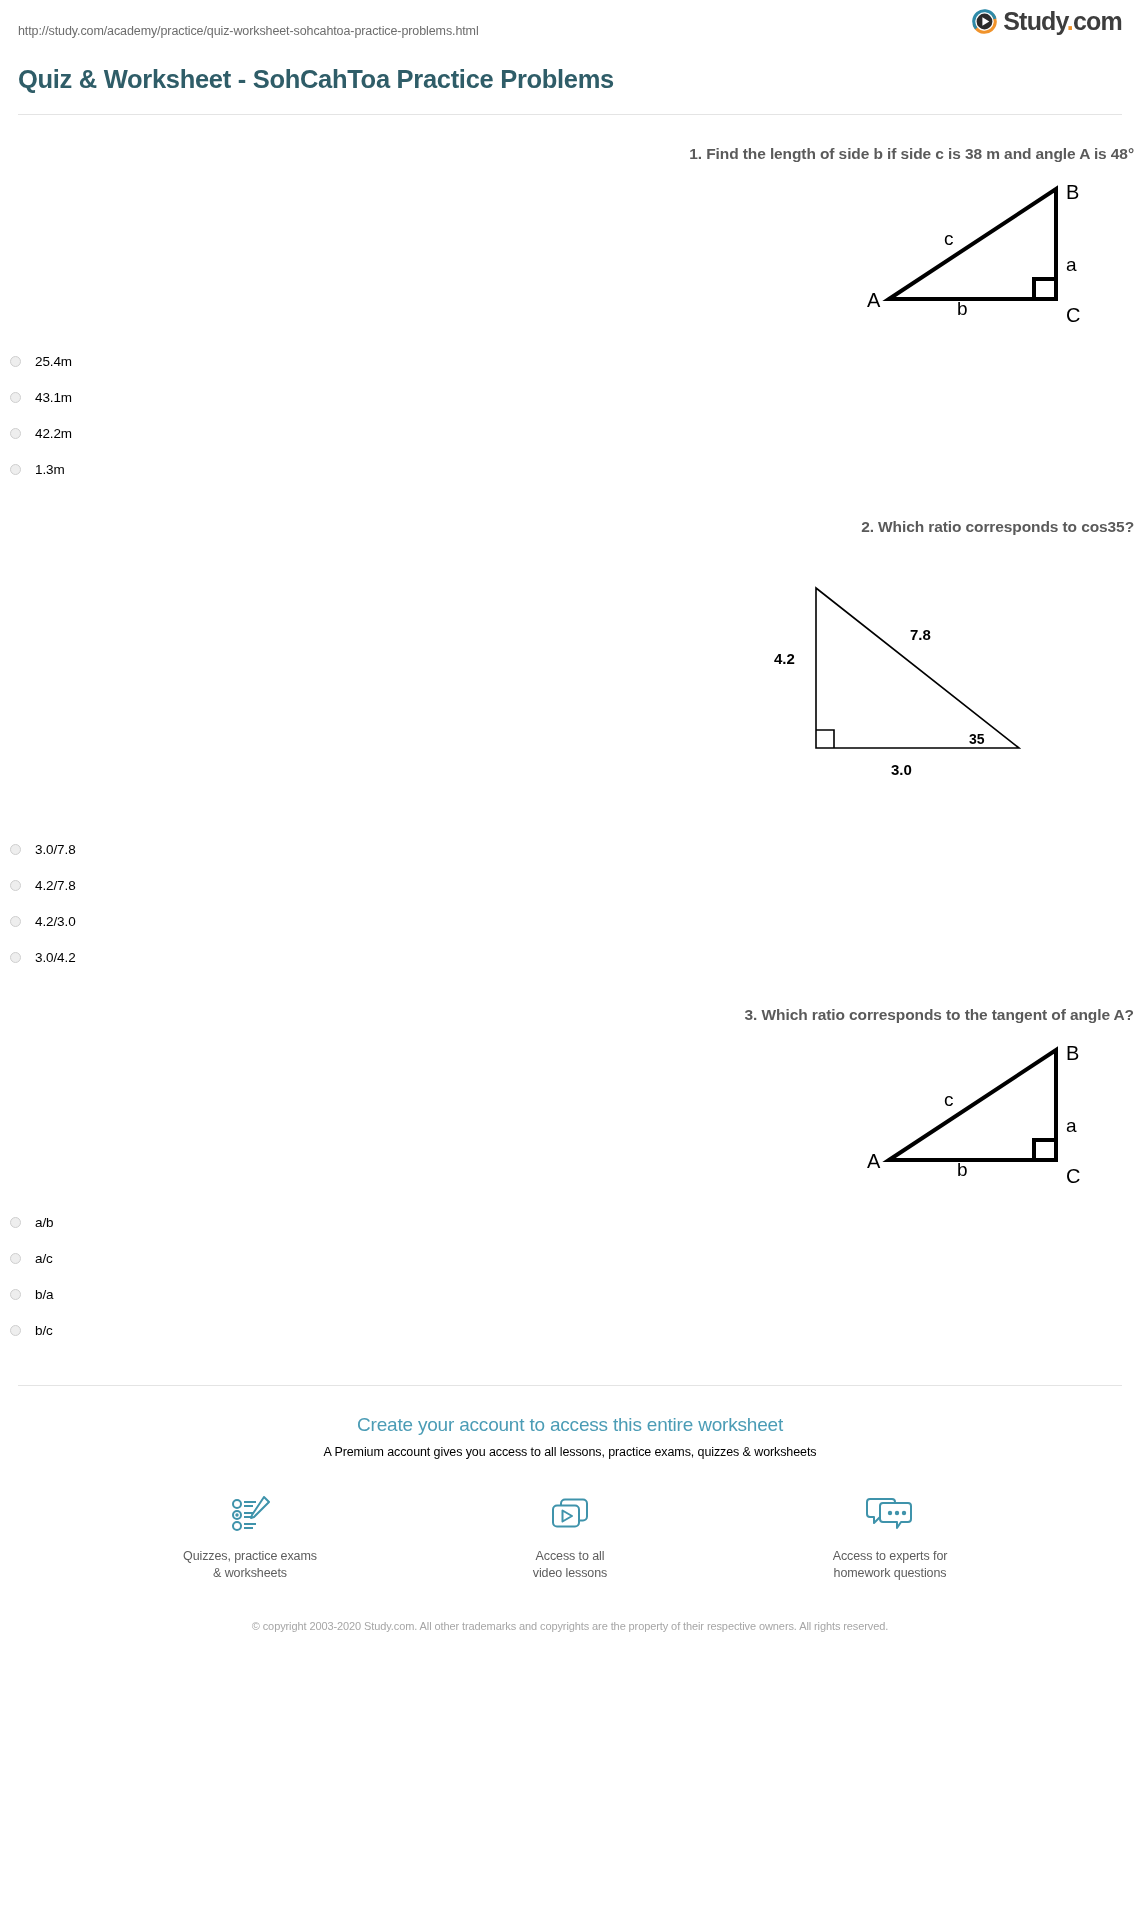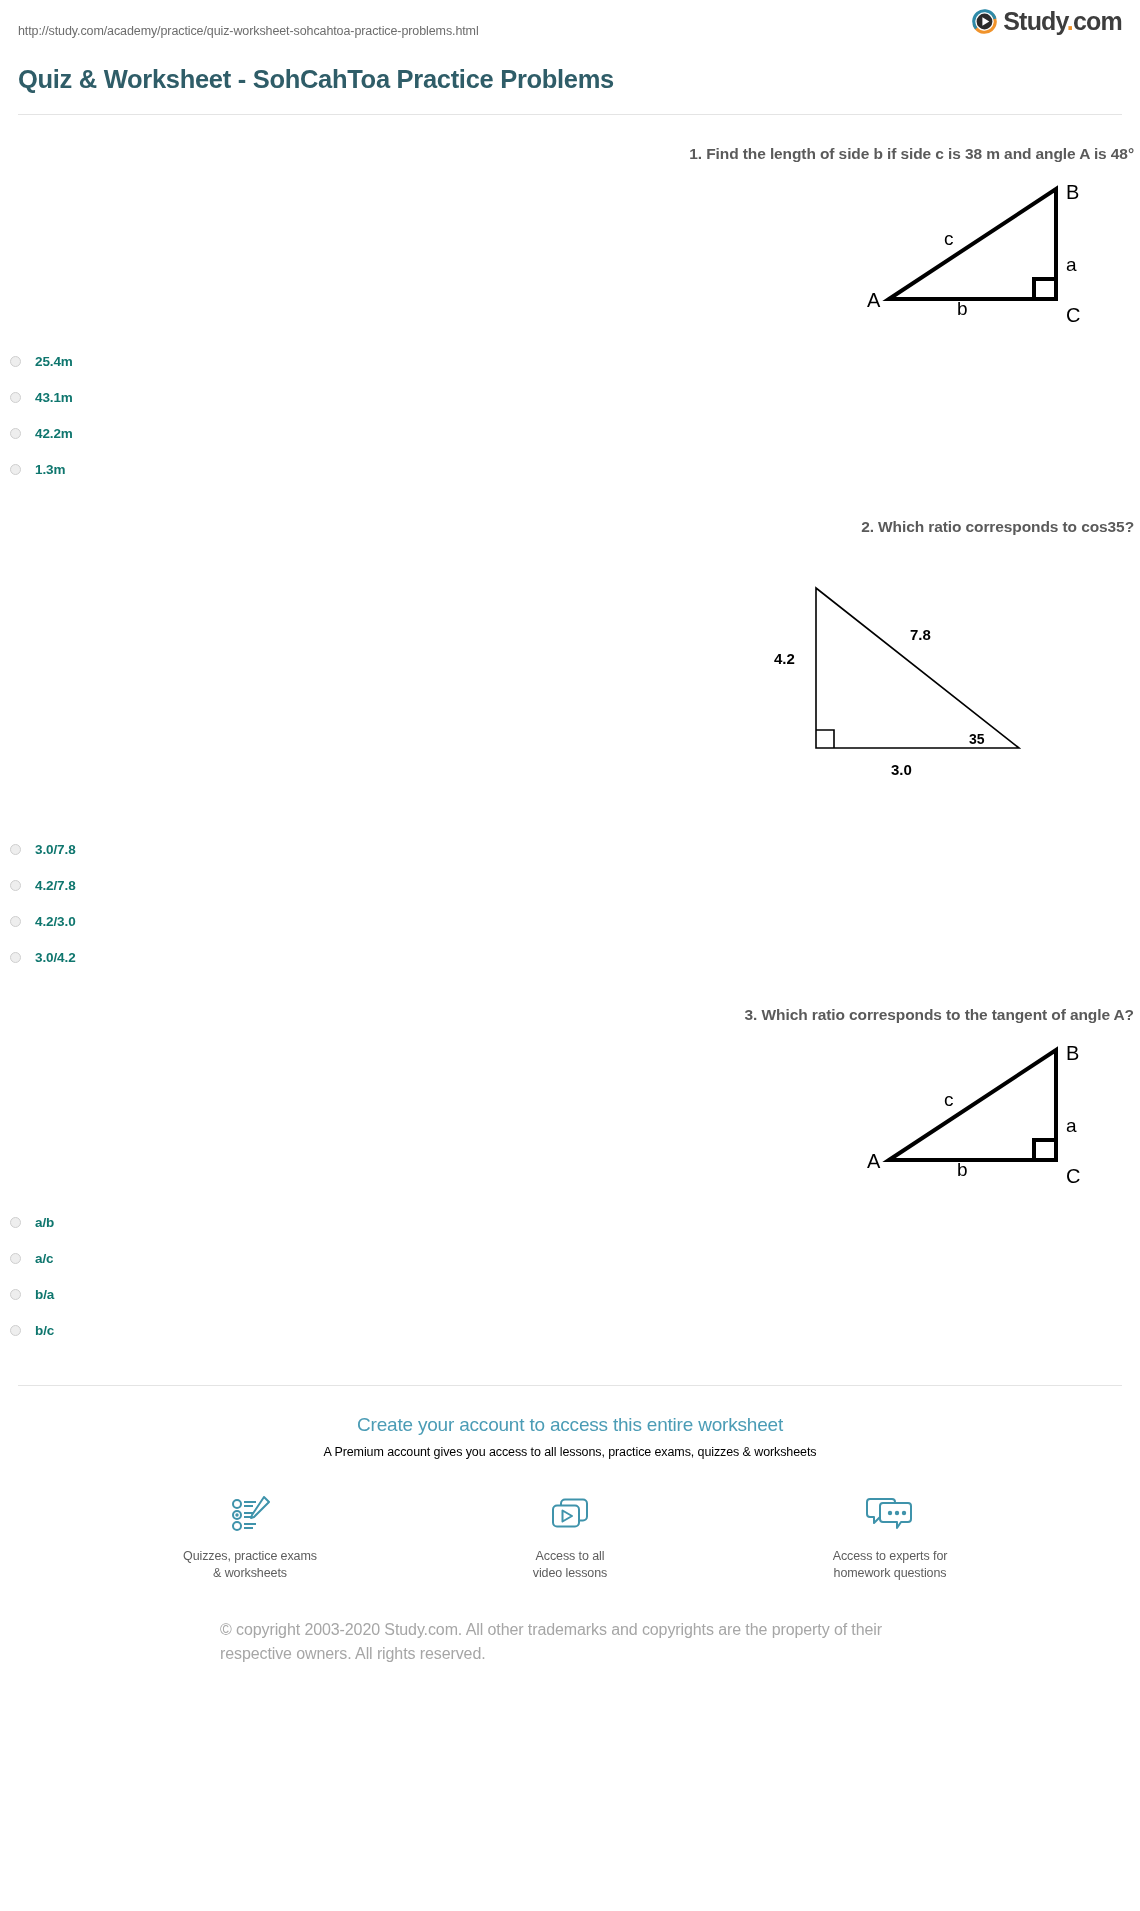--- a/index.html
+++ b/index.html
@@ -89,23 +89,22 @@
     width:11px;height:11px;
     border-radius:50%;
     border:1px solid #cfcfcf;
     background:#eeeeee;
     flex:0 0 auto;
     margin-left:4px;
     box-sizing:border-box;
   }
   .option-label{
     font-size:13.5px;
-    color:#0f766e;
-    letter-spacing:-0.1px;
-    font-weight:bold;
+    color:#000000;
+    letter-spacing:-0.1px;
   }
 
   
   .footer-rule{
     margin:36px 18px 0 18px;
     border:0;
     border-top:1px solid #e4e4e4;
   }
   .cta{
     text-align:center;
@@ -142,22 +141,22 @@
   .perk-label{
     margin-top:11px;
     font-size:12.5px;
     color:#5d5d5d;
     line-height:1.35;
     letter-spacing:-0.1px;
   }
   .copyright{
     margin:36px auto 0 auto;
     width:700px;
-    text-align:left;
-    font-size:16px;
+    text-align:center;
+    font-size:11px;
     color:#a6a6a6;
     line-height:1.5;
     letter-spacing:-0.1px;
   }
 </style>
 </head>
 <body>
 
 <div class="page">
 

